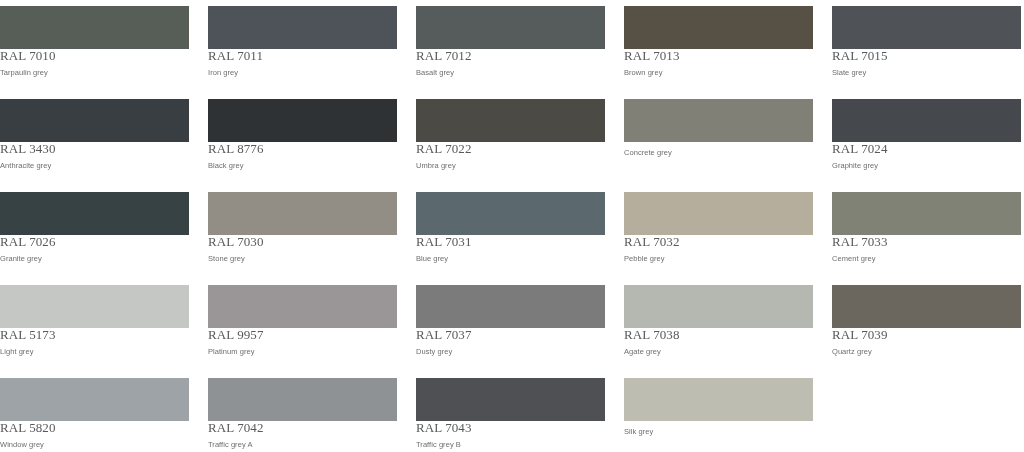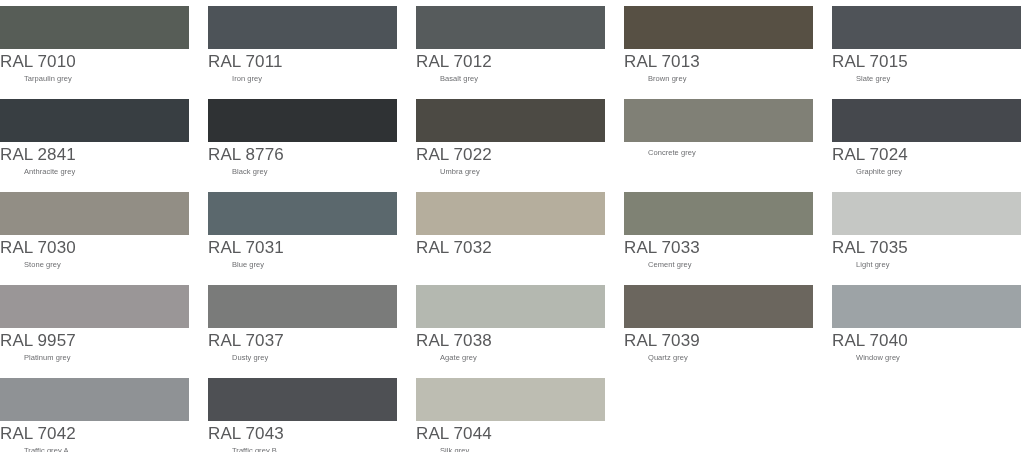--- a/index.html
+++ b/index.html
@@ -31,35 +31,34 @@
     box-sizing: border-box;
   }
   .swatch {
     width: 189px;
     height: 43px;
     margin-top: 6px;
     box-sizing: border-box;
     display: block;
   }
   .ral-code {
-    font-size: 17px;
+    font-size: 13px;
     line-height: 13px;
     color: #58595b;
-    margin-top: 6px;
     letter-spacing: 0.1px;
     white-space: nowrap;
+    font-family: Liberation Serif, serif;
   }
   .ral-name {
     font-size: 7.5px;
     line-height: 10px;
     color: #6d6e71;
     margin-top: 6px;
     letter-spacing: 0.05px;
     white-space: nowrap;
-    padding-left: 24px;
   }
 </style>
 </head>
 <body>
 
 <div class="chart-grid">
     <div class="color-cell">
       <div class="swatch" style="background-color: rgb(87, 93, 87);"></div>
       <div class="ral-code">RAL 7010</div>
       <div class="ral-name">Tarpaulin grey</div>
@@ -79,21 +78,21 @@
       <div class="ral-code">RAL 7013</div>
       <div class="ral-name">Brown grey</div>
     </div>
     <div class="color-cell">
       <div class="swatch" style="background-color: rgb(79, 83, 88);"></div>
       <div class="ral-code">RAL 7015</div>
       <div class="ral-name">Slate grey</div>
     </div>
     <div class="color-cell">
       <div class="swatch" style="background-color: rgb(56, 62, 66);"></div>
-      <div class="ral-code">RAL 2841</div>
+      <div class="ral-code">RAL 3430</div>
       <div class="ral-name">Anthracite grey</div>
     </div>
     <div class="color-cell">
       <div class="swatch" style="background-color: rgb(47, 50, 52);"></div>
       <div class="ral-code">RAL 8776</div>
       <div class="ral-name">Black grey</div>
     </div>
     <div class="color-cell">
       <div class="swatch" style="background-color: rgb(76, 74, 68);"></div>
       <div class="ral-code">RAL 7022</div>
@@ -102,41 +101,47 @@
     <div class="color-cell">
       <div class="swatch" style="background-color: rgb(128, 128, 118);"></div>
       <div class="ral-name">Concrete grey</div>
     </div>
     <div class="color-cell">
       <div class="swatch" style="background-color: rgb(69, 72, 77);"></div>
       <div class="ral-code">RAL 7024</div>
       <div class="ral-name">Graphite grey</div>
     </div>
     <div class="color-cell">
+      <div class="swatch" style="background-color: rgb(55, 66, 68);"></div>
+      <div class="ral-code">RAL 7026</div>
+      <div class="ral-name">Granite grey</div>
+    </div>
+    <div class="color-cell">
       <div class="swatch" style="background-color: rgb(146, 142, 133);"></div>
       <div class="ral-code">RAL 7030</div>
       <div class="ral-name">Stone grey</div>
     </div>
     <div class="color-cell">
       <div class="swatch" style="background-color: rgb(91, 104, 109);"></div>
       <div class="ral-code">RAL 7031</div>
       <div class="ral-name">Blue grey</div>
     </div>
     <div class="color-cell">
       <div class="swatch" style="background-color: rgb(181, 174, 157);"></div>
       <div class="ral-code">RAL 7032</div>
+      <div class="ral-name">Pebble grey</div>
     </div>
     <div class="color-cell">
       <div class="swatch" style="background-color: rgb(127, 130, 116);"></div>
       <div class="ral-code">RAL 7033</div>
       <div class="ral-name">Cement grey</div>
     </div>
     <div class="color-cell">
       <div class="swatch" style="background-color: rgb(197, 199, 196);"></div>
-      <div class="ral-code">RAL 7035</div>
+      <div class="ral-code">RAL 5173</div>
       <div class="ral-name">Light grey</div>
     </div>
     <div class="color-cell">
       <div class="swatch" style="background-color: rgb(154, 150, 151);"></div>
       <div class="ral-code">RAL 9957</div>
       <div class="ral-name">Platinum grey</div>
     </div>
     <div class="color-cell">
       <div class="swatch" style="background-color: rgb(122, 123, 122);"></div>
       <div class="ral-code">RAL 7037</div>
@@ -147,31 +152,30 @@
       <div class="ral-code">RAL 7038</div>
       <div class="ral-name">Agate grey</div>
     </div>
     <div class="color-cell">
       <div class="swatch" style="background-color: rgb(107, 102, 94);"></div>
       <div class="ral-code">RAL 7039</div>
       <div class="ral-name">Quartz grey</div>
     </div>
     <div class="color-cell">
       <div class="swatch" style="background-color: rgb(157, 163, 166);"></div>
-      <div class="ral-code">RAL 7040</div>
+      <div class="ral-code">RAL 5820</div>
       <div class="ral-name">Window grey</div>
     </div>
     <div class="color-cell">
       <div class="swatch" style="background-color: rgb(143, 146, 149);"></div>
       <div class="ral-code">RAL 7042</div>
       <div class="ral-name">Traffic grey A</div>
     </div>
     <div class="color-cell">
       <div class="swatch" style="background-color: rgb(78, 80, 84);"></div>
       <div class="ral-code">RAL 7043</div>
       <div class="ral-name">Traffic grey B</div>
     </div>
     <div class="color-cell">
       <div class="swatch" style="background-color: rgb(189, 189, 178);"></div>
-      <div class="ral-code">RAL 7044</div>
       <div class="ral-name">Silk grey</div>
     </div>
   </div>
 
 </body></html>

